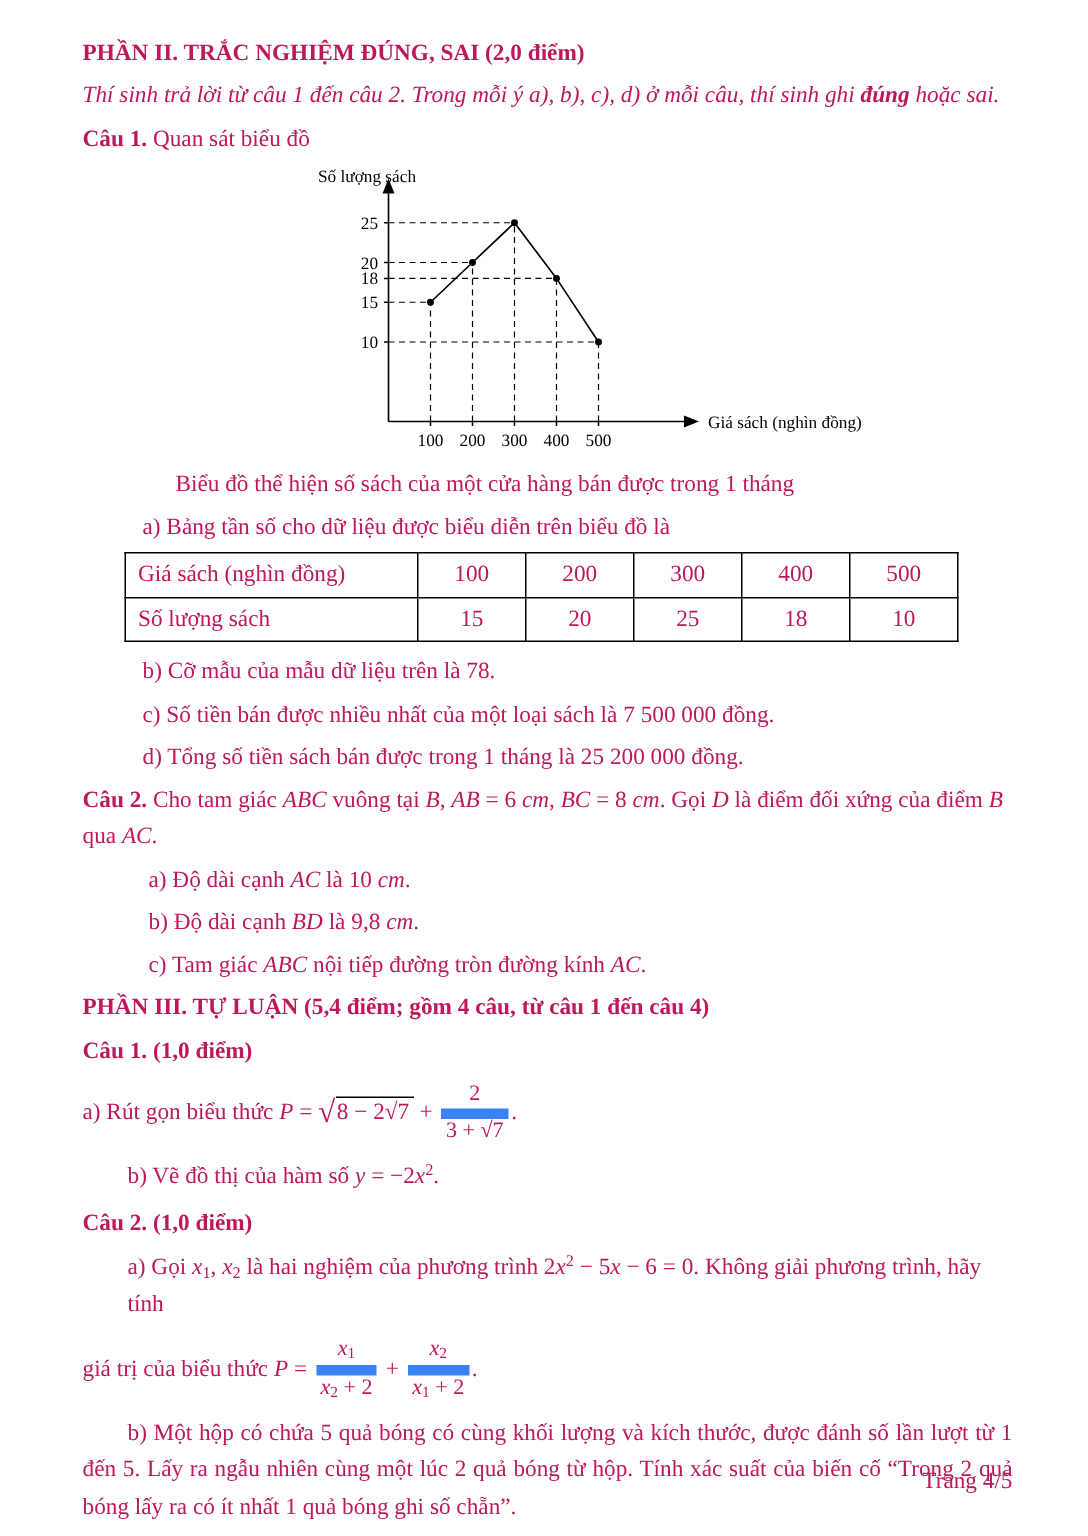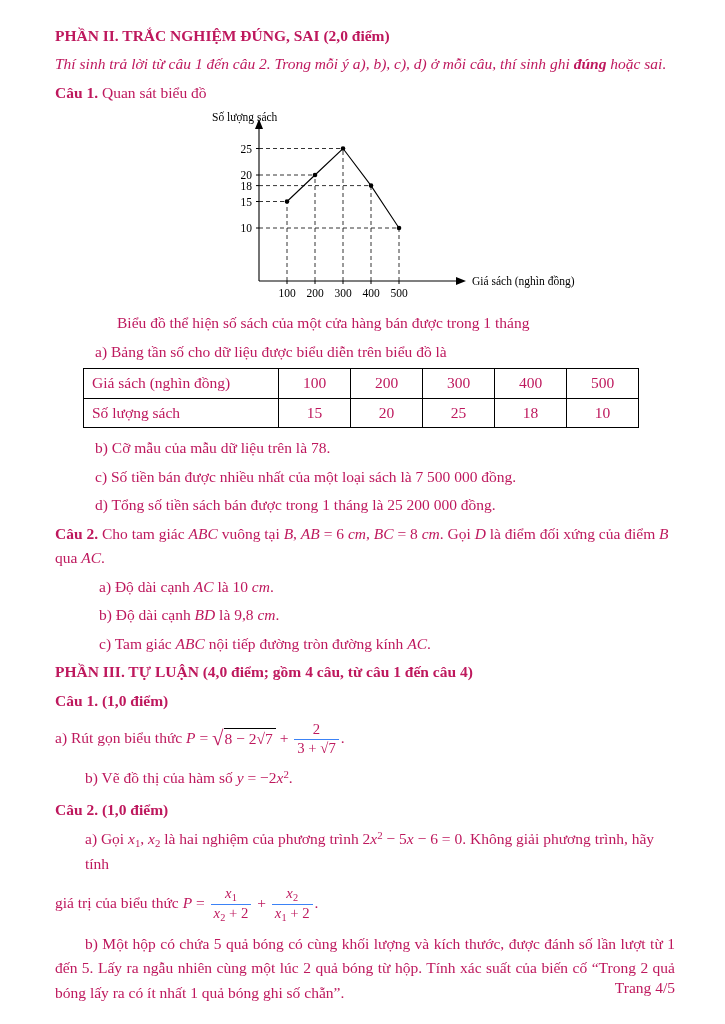--- a/index.html
+++ b/index.html
@@ -19,21 +19,21 @@
   .chart-wrap { margin:0 0 0 142px; line-height:0; }
   .freq { border-collapse:collapse; margin:2px 0 8px 28px; }
   .freq td { border:1px solid #000; padding:2px 8px; height:26px; font-size:15.5px; }
   .freq .rowhead { width:195px; text-align:left; }
   .freq .val { width:72px; text-align:center; }
   .mathline { margin:8px 0; }
   .frac {
     display:inline-flex; flex-direction:column; text-align:center;
     vertical-align:middle; line-height:1.2; font-size:0.95em; padding:0 2px;
   }
-  .frac .den { border-top:1px solid #3b82f6; padding:0 3px; }
+  .frac .den { border-top:7px solid #3b82f6; padding:0 3px; }
   .frac .num { padding:0 3px; }
   .sqrt { display:inline-flex; align-items:flex-start; vertical-align:middle; }
   .sqrt-sym { font-size:1.35em; line-height:1.05; }
   .sqrt-body { border-top:1.2px solid #000; padding:0 3px 0 1px; line-height:1.3; }
   .mt6 { margin-top:8px; }
   .justify { text-align:justify; }
   .indent-first { text-indent:30px; }
   .footer { position:absolute; right:50px; bottom:24px; }
   svg text { font-family:"Liberation Serif","DejaVu Serif",serif; }
 </style>
@@ -120,21 +120,21 @@
 
   <p class="ind40">b) Cỡ mẫu của mẫu dữ liệu trên là 78.</p>
   <p class="ind40">c) Số tiền bán được nhiều nhất của một loại sách là 7 500 000 đồng.</p>
   <p class="ind40">d) Tổng số tiền sách bán được trong 1 tháng là 25 200 000 đồng.</p>
 
   <p><span class="bold">Câu 2.</span><span><span> Cho tam giác </span><span style="font-style: italic;">ABC</span><span> vuông tại </span><span style="font-style: italic;">B</span><span>, </span><span style="font-style: italic;">AB</span><span> = 6 </span><span style="font-style: italic;">cm</span><span>,  </span><span style="font-style: italic;">BC</span><span> = 8 </span><span style="font-style: italic;">cm</span><span>. Gọi </span><span style="font-style: italic;">D</span><span> là điểm đối xứng của điểm </span><span style="font-style: italic;">B</span><span> qua </span><span style="font-style: italic;">AC</span><span>.</span></span></p>
   <p class="ind48"><span>a) Độ dài cạnh </span><span style="font-style: italic;">AC</span><span> là 10 </span><span style="font-style: italic;">cm</span><span>.</span></p>
   <p class="ind48"><span>b) Độ dài cạnh </span><span style="font-style: italic;">BD</span><span> là 9,8 </span><span style="font-style: italic;">cm</span><span>.</span></p>
   <p class="ind48"><span>c) Tam giác </span><span style="font-style: italic;">ABC</span><span> nội tiếp đường tròn đường kính </span><span style="font-style: italic;">AC</span><span>.</span></p>
 
-  <p class="bold">PHẦN III. TỰ LUẬN (4,0 điểm; gồm 4 câu, từ câu 1 đến câu 4)</p>
+  <p class="bold">PHẦN III. TỰ LUẬN (5,4 điểm; gồm 4 câu, từ câu 1 đến câu 4)</p>
   <p class="bold">Câu 1. (1,0 điểm)</p>
 
   <p class="ind30 mathline">
     <span><span>a)  Rút gọn biểu thức </span><span style="font-style: italic;">P</span><span> = </span></span><span class="sqrt">
         <span class="sqrt-sym">√</span>
         <span class="sqrt-body">8 − 2√7</span>
       </span>
     <span>+</span>
     <span class="frac">
         <span class="num">2</span>

